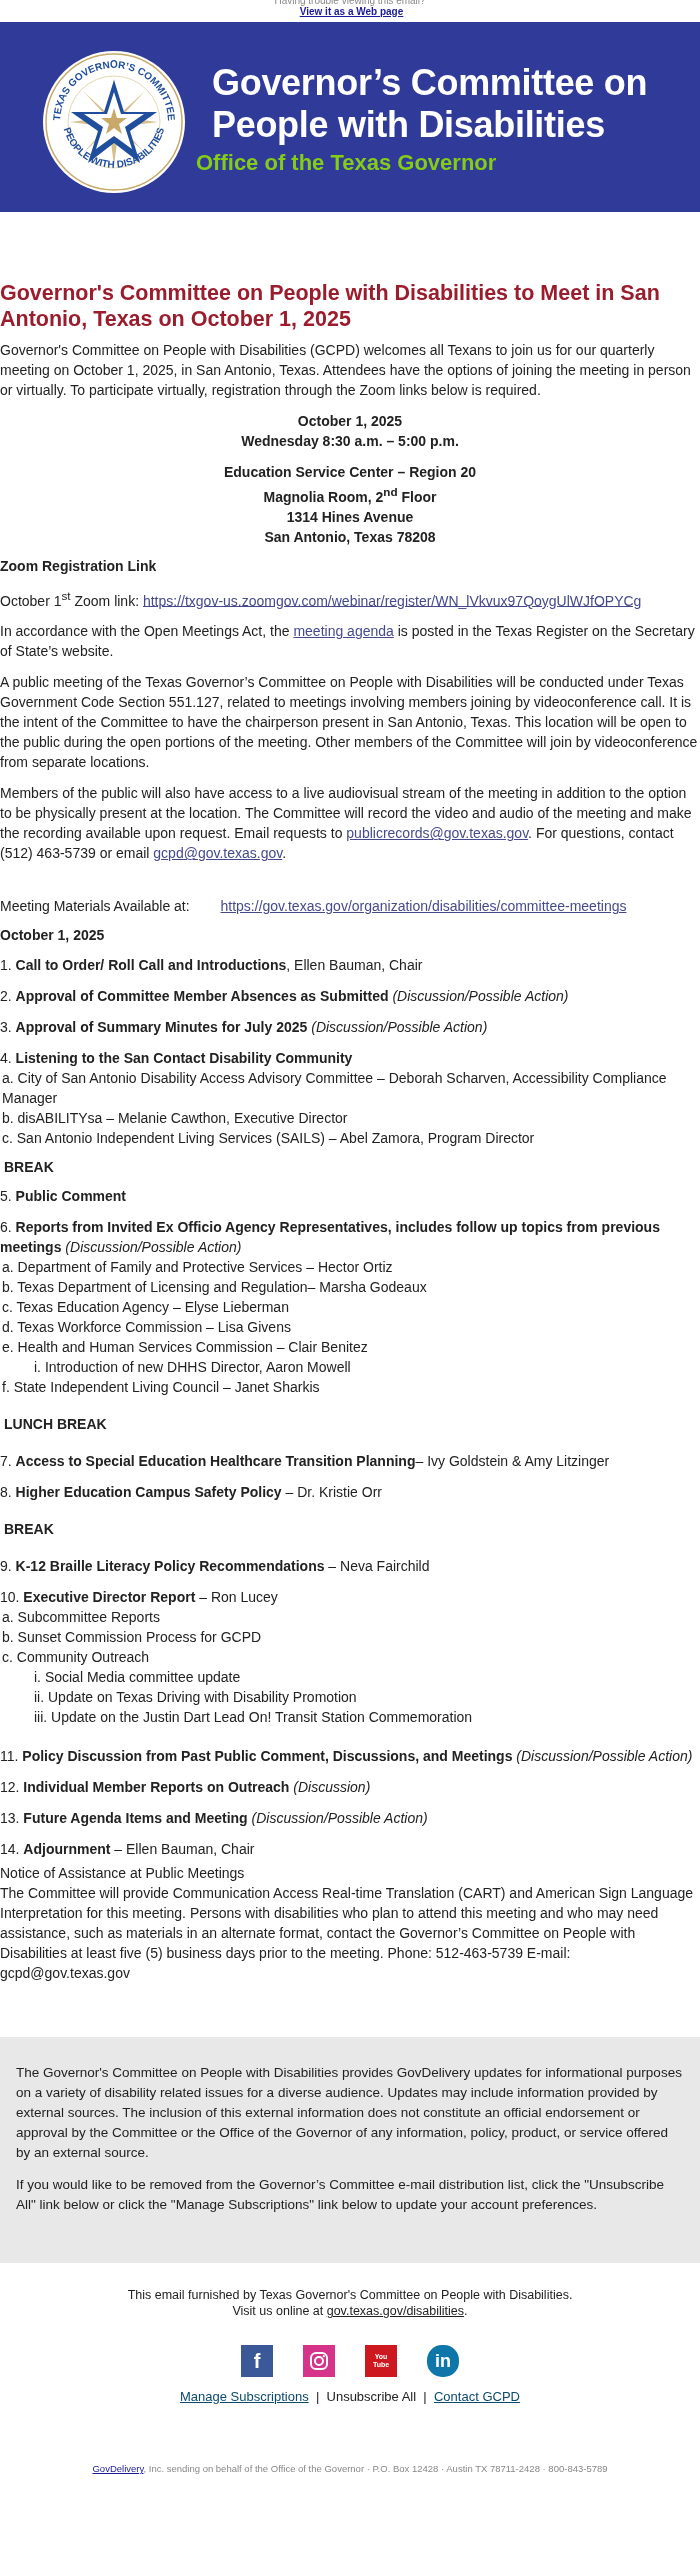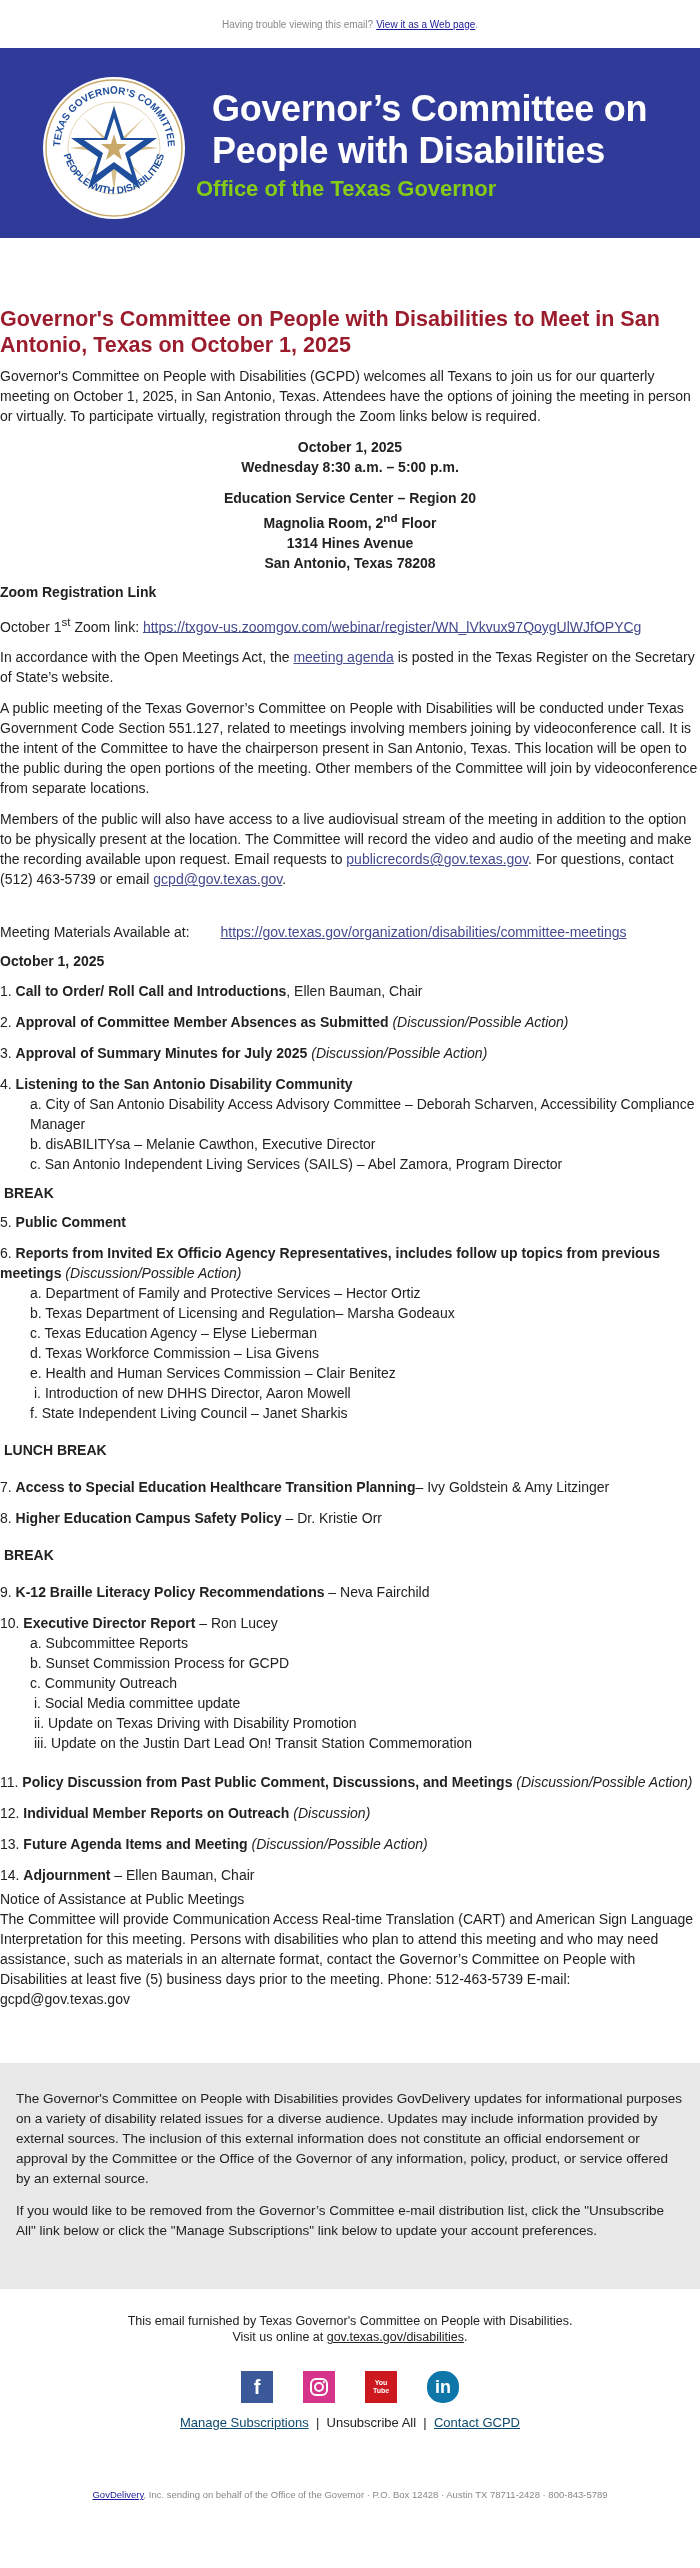--- a/index.html
+++ b/index.html
@@ -1,34 +1,34 @@
 <!DOCTYPE html>
 <html><head>
 <meta charset="utf-8">
 <style>
   * { box-sizing: border-box; }
   html, body { margin: 0; padding: 0; background: #ffffff; }
   body { width: 700px; font-family: "Liberation Sans", sans-serif; color: #222; }
   a { color: #1a1aa6; }
-  .topbar { height: 48px; display: flex; align-items: center; justify-content: center; font-size: 10px; color: #8a8a8a; }
-  .topbar a { color: #1a1a9a; margin-left: 3px; }
+  .topbar { height: 22px; display: flex; align-items: center; justify-content: center; font-size: 10px; color: #8a8a8a; flex-direction: column; }
+  .topbar a { color: #1a1a9a; margin-left: 3px; font-weight: bold; }
   .banner { background: #2f3a99; height: 190px; position: relative; }
   .seal { position: absolute; left: 42px; top: 28px; width: 144px; height: 144px; }
   .banner-title { position: absolute; left: 212px; top: 40px; color: #ffffff; font-weight: bold; font-size: 36px; line-height: 42px; letter-spacing: -0.3px; }
   .banner-sub { position: absolute; left: 196px; top: 128px; color: #84cc16; font-weight: bold; font-size: 22px; }
   .content { padding: 0 0 0 0; }
   h1.headline { color: #9b1c2c; font-size: 21.5px; line-height: 26px; margin: 68px 0 8px 0; font-weight: bold; }
   p { font-size: 14px; line-height: 20px; margin: 0 0 11px 0; }
   .center-block { text-align: center; font-weight: bold; font-size: 14px; line-height: 20px; margin: 0 0 11px 0; }
   .center-block div { }
   .section-label { font-weight: bold; font-size: 14px; margin: 0 0 12px 0; }
   .agenda-item { font-size: 14px; line-height: 20px; margin: 0 0 11px 0; }
   .agenda-item b { font-weight: bold; text-align: center; }
   .agenda-item i { font-style: italic; }
-  .sub { padding-left: 30px; font-size: 14px; line-height: 20px; }
+  .sub { padding-left: 2px; font-size: 14px; line-height: 20px; }
   .subsub { padding-left: 34px; font-size: 14px; line-height: 20px; }
   .break { font-weight: bold; font-size: 14px; margin: 0 0 11px 4px; }
   .gap { height: 22px; }
   .notice { font-size: 14px; line-height: 20px; margin: 0 0 0 0; }
   .grey-box { background: #e8e8e8; padding: 26px 16px 36px 16px; margin-top: 54px; }
   .grey-box p { font-size: 13.5px; line-height: 20px; margin: 0 0 12px 0; }
   .footer { text-align: center; padding-top: 24px; font-size: 12.5px; line-height: 16px; }
   .footer a { color: #222; }
   .social { display: flex; justify-content: center; gap: 30px; margin: 26px 0 12px 0; }
   .social .ic { width: 32px; height: 32px; display: flex; align-items: center; justify-content: center; color: #fff; font-weight: bold; }
@@ -103,21 +103,21 @@
   <div class="gap"></div>
   <p><span>Meeting Materials Available at: </span><a href="#" style="color:#444a8c;margin-left:27px;">https://gov.texas.gov/organization/disabilities/committee-meetings</a></p>
 
   <div class="section-label">October 1, 2025</div>
 
   <div class="agenda-item"><span>1. </span><b>Call to Order/ Roll Call and Introductions</b><span>, Ellen Bauman, Chair</span></div>
   <div class="agenda-item"><span>2. </span><b>Approval of Committee Member Absences as Submitted</b><span> </span><i>(Discussion/Possible Action)</i></div>
   <div class="agenda-item"><span>3. </span><b>Approval of Summary Minutes for July 2025</b><span> </span><i>(Discussion/Possible Action)</i></div>
 
   <div class="agenda-item">
-    <div><span>4. </span><b>Listening to the San Antonio Disability Community</b></div>
+    <div><span>4. </span><b>Listening to the San Contact Disability Community</b></div>
     <div class="sub">a. City of San Antonio Disability Access Advisory Committee – Deborah Scharven, Accessibility Compliance Manager</div>
     <div class="sub">b. disABILITYsa – Melanie Cawthon, Executive Director</div>
     <div class="sub">c. San Antonio Independent Living Services (SAILS) – Abel Zamora, Program Director</div>
   </div>
 
   <div class="break">BREAK</div>
 
   <div class="agenda-item"><span>5. </span><b>Public Comment</b></div>
 
   <div class="agenda-item">

